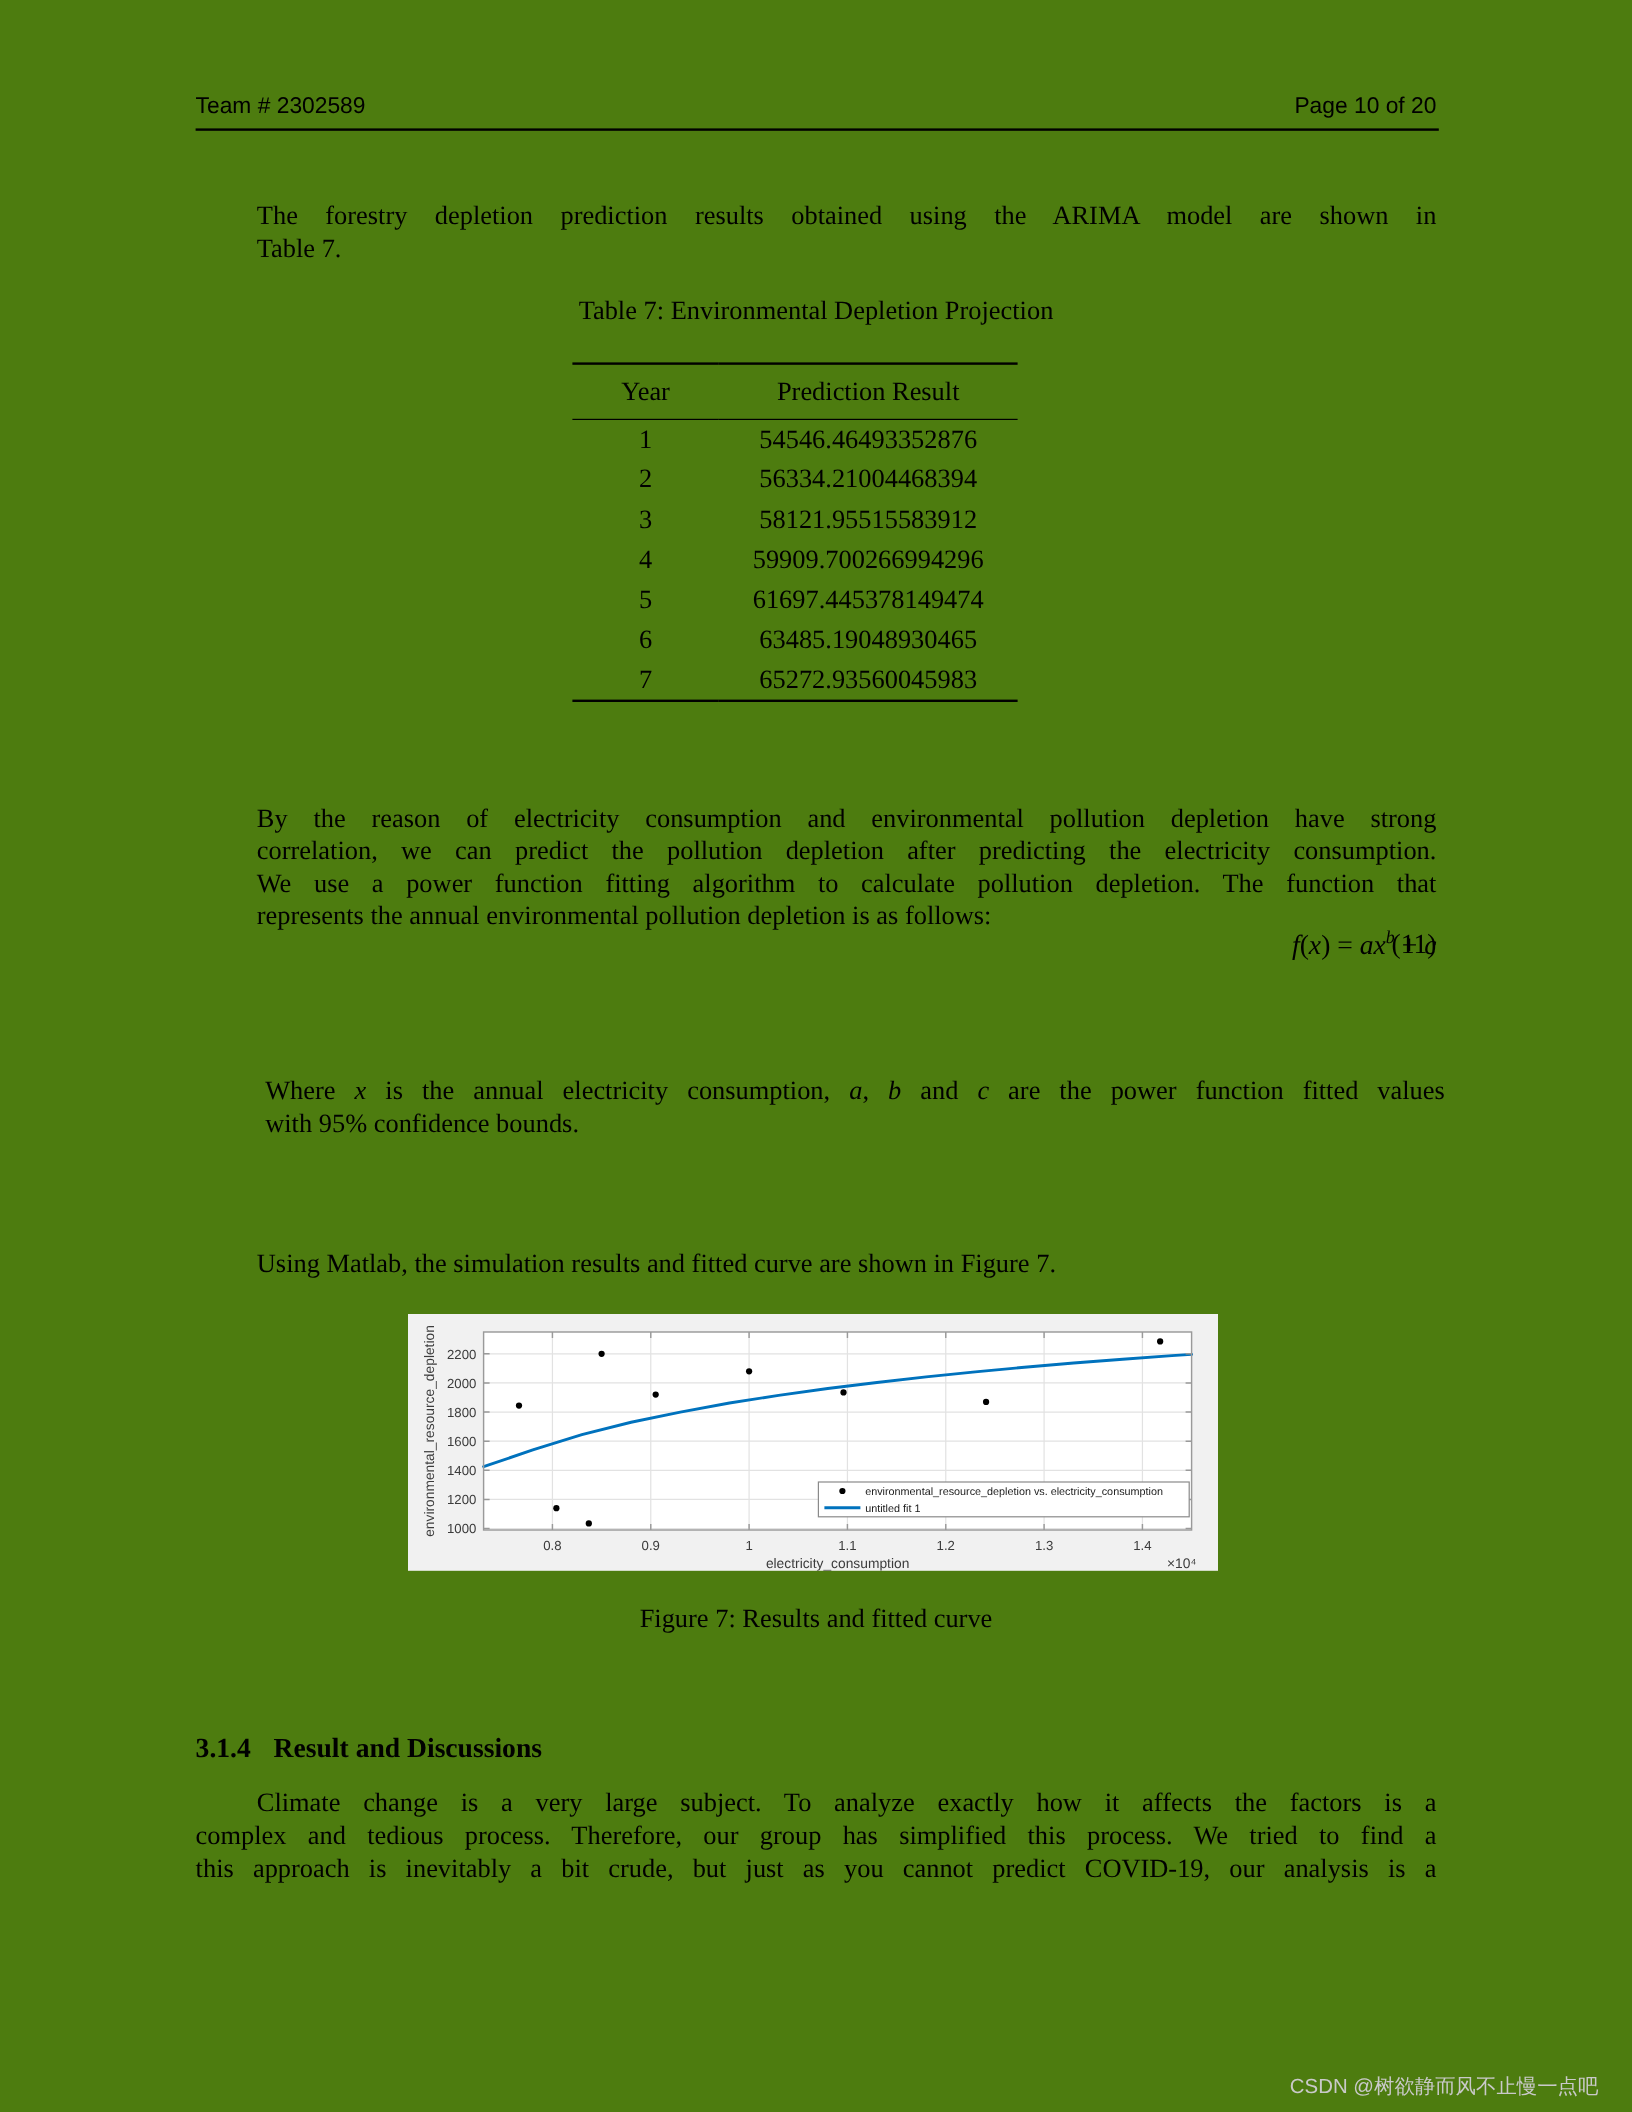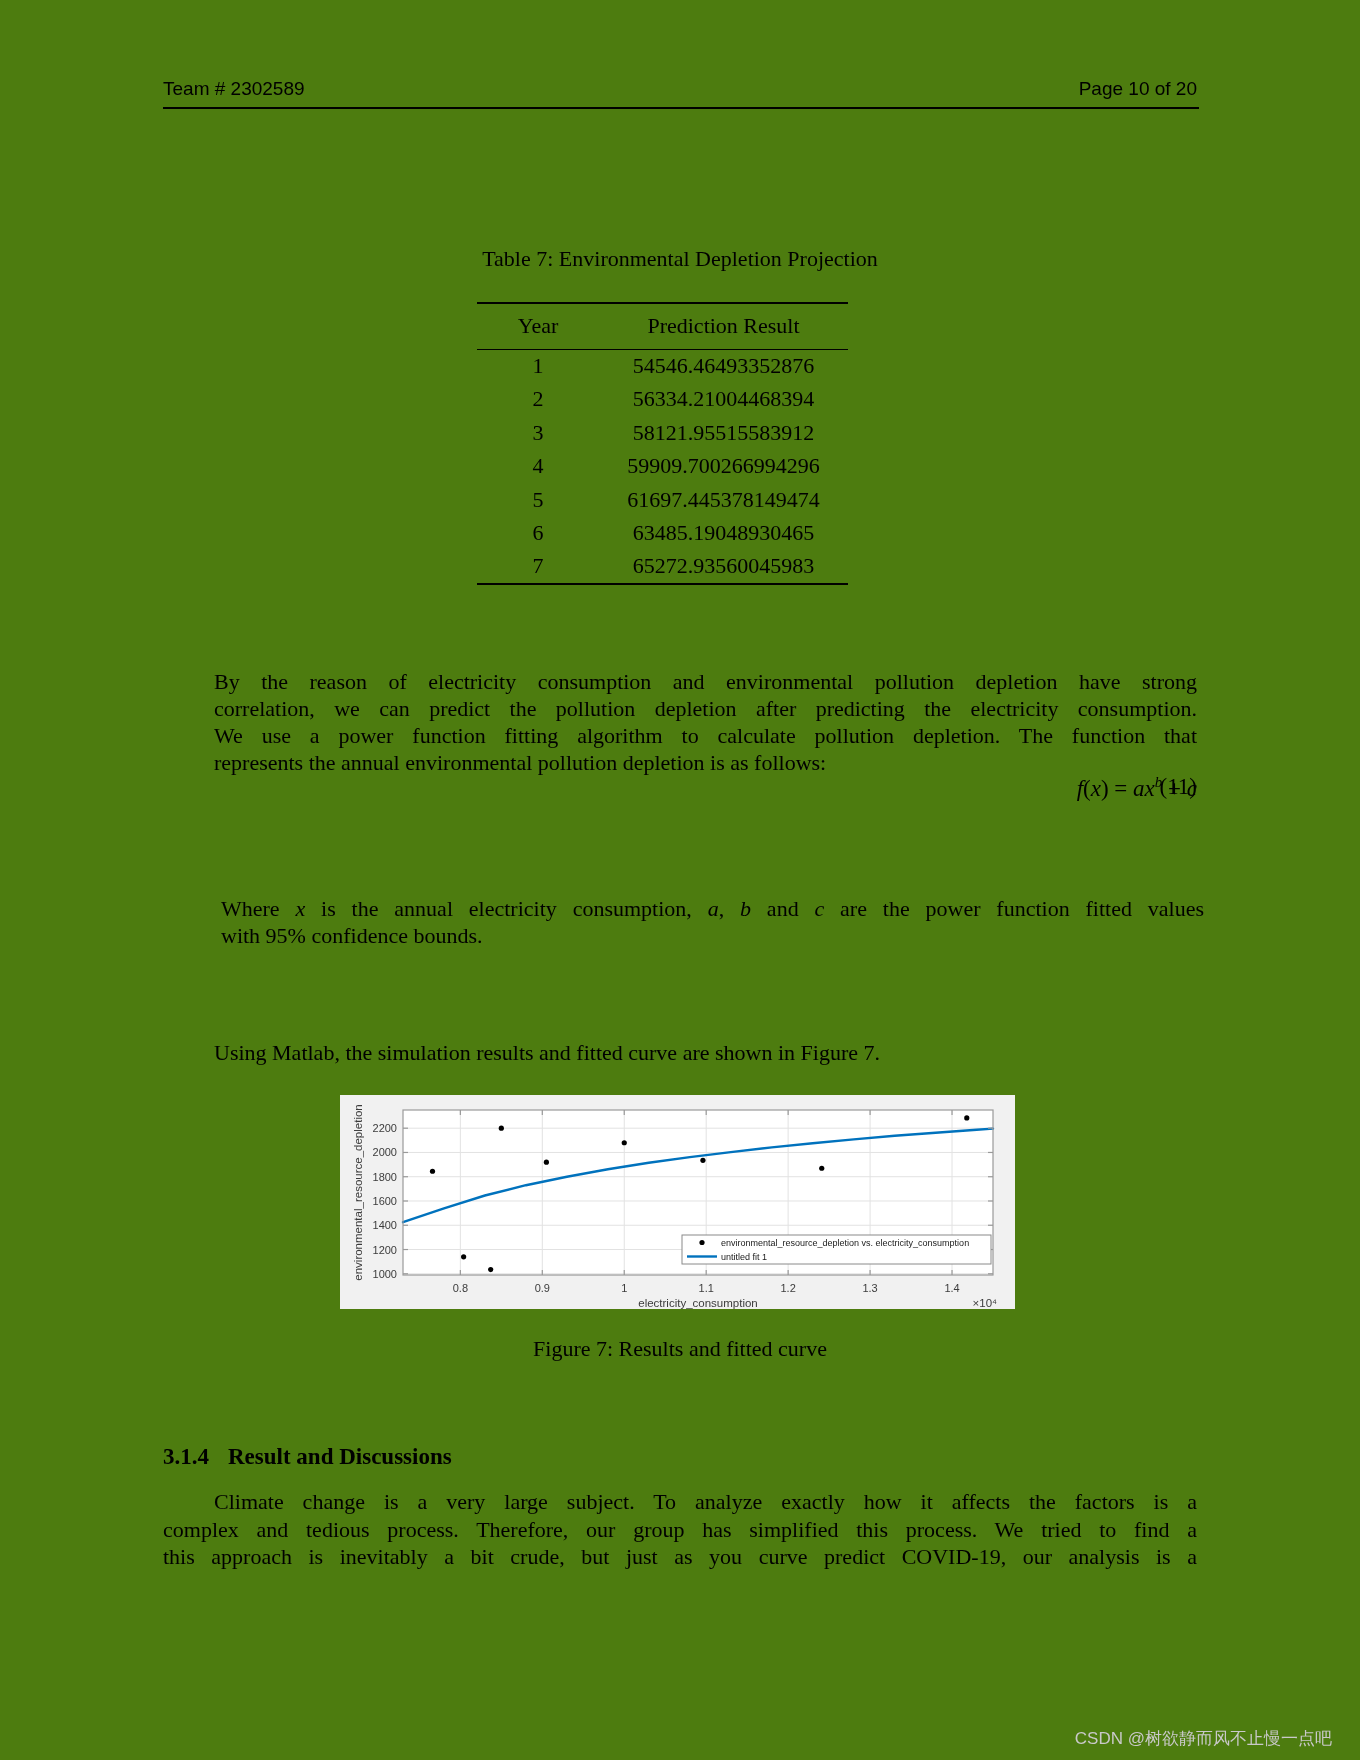--- a/index.html
+++ b/index.html
@@ -57,20 +57,24 @@
 <body>
 
 <div class="page">
 
   <div class="hdr">
     <span class="left">Team # 2302589</span>
     <span class="right">Page 10 of 20</span>
   </div>
   <div class="hdr-rule"></div>
 
+  <div class="para p1">
+      <div class="ln">The forestry depletion prediction results obtained using the ARIMA model are shown in</div>
+      <div class="ln last">Table 7.</div>
+    </div>
 
   <div class="tbl-caption">Table 7: Environmental Depletion Projection</div>
 
   <table class="data">
     <thead>
         <tr>
           <th class="c1">Year</th>
           <th>Prediction Result</th>
         </tr>
       </thead>
@@ -211,18 +215,18 @@
 
   <div class="fig-caption">Figure 7: Results and fitted curve</div>
 
   <div class="heading">
     <span class="num">3.1.4</span><span class="ttl">Result and Discussions</span>
   </div>
 
   <div class="para p5">
       <div class="ln indent">Climate change is a very large subject.  To analyze exactly how it affects the factors is a</div>
       <div class="ln">complex and tedious process. Therefore, our group has simplified this process. We tried to find a</div>
-      <div class="ln">this approach is inevitably a bit crude, but just as you curve predict COVID-19, our analysis is a</div>
+      <div class="ln">this approach is inevitably a bit crude, but just as you cannot predict COVID-19, our analysis is a</div>
     </div>
 
   <div class="watermark">CSDN @树欲静而风不止慢一点吧</div>
 
 </div>
 
 </body></html>

